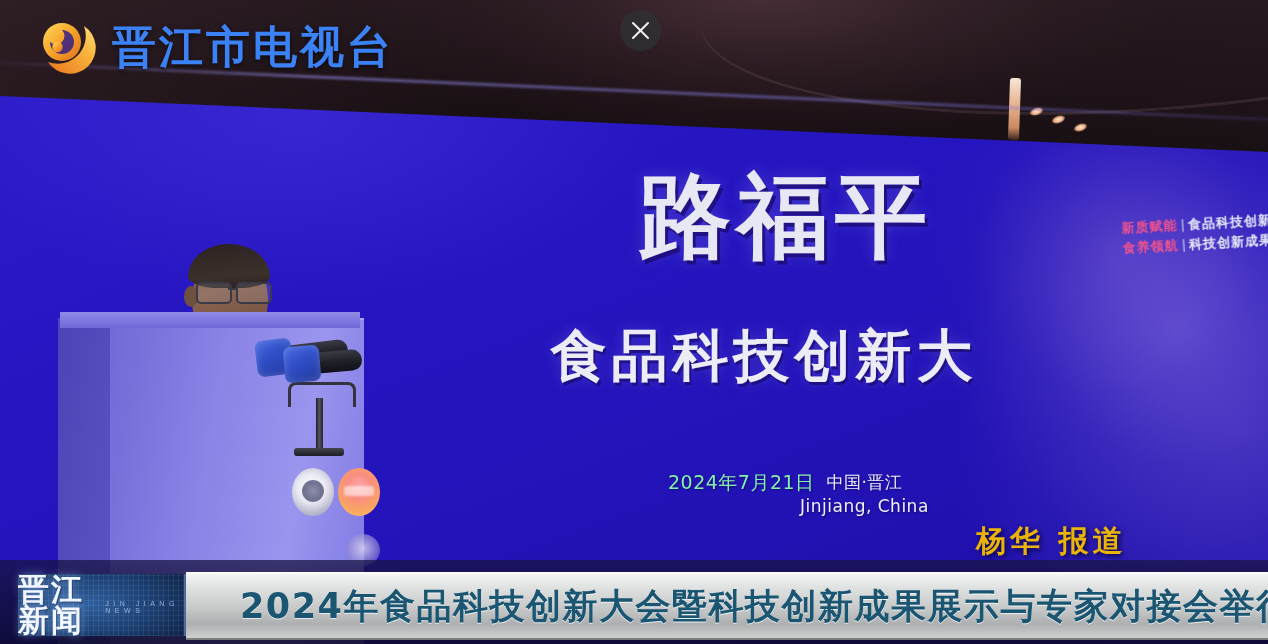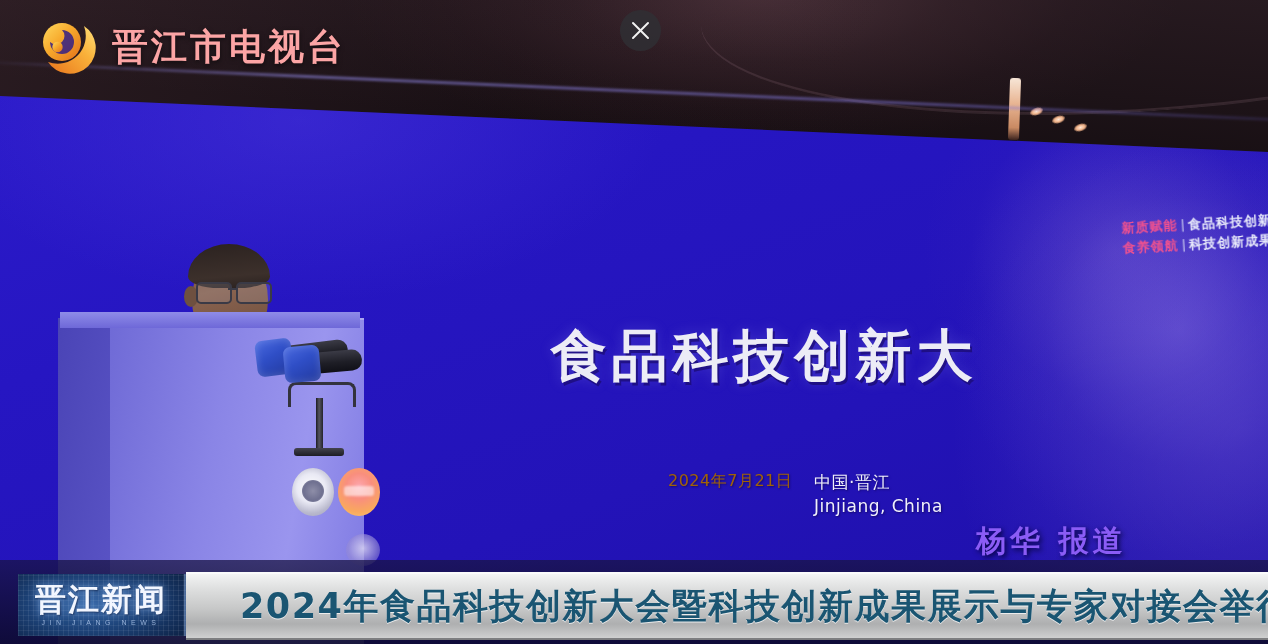--- a/index.html
+++ b/index.html
@@ -115,37 +115,36 @@
     font-size: 56px;
     line-height: 1.1;
     letter-spacing: 5px;
     color: #ececf6;
     text-shadow: 2px 3px 0 rgba(25,10,110,0.7), 0 0 14px rgba(180,180,255,0.22);
   }
   .date-block {
     position: absolute;
     left: 668px; top: 470px;
     font-family: "DejaVu Sans", "Liberation Sans", sans-serif;
-    color: #a16207;
-    font-size: 16px;
+    color: #86efac;
+    font-size: 19px;
     line-height: 1.36;
     letter-spacing: 0.5px;
     text-shadow: 1px 1px 2px rgba(20,8,90,0.8);
   }
   .place-block {
     position: absolute;
     left: 800px; top: 470px;
     font-family: "DejaVu Sans", "Liberation Sans", sans-serif;
     color: #f0f0fb;
     font-size: 17px;
     line-height: 1.42;
     letter-spacing: 0.5px;
-    text-align: left;
+    text-align: center;
     text-shadow: 1px 1px 2px rgba(20,8,90,0.8);
-    margin-left: 14px;
   }
 
   
   .wall-banner {
     position: absolute;
     left: 1122px; top: 214px;
     transform: rotate(-3.2deg);
     font-family: "DejaVu Sans", "Liberation Sans", sans-serif;
     font-size: 13px;
     line-height: 1.5;
@@ -332,21 +331,20 @@
   }
   .lt-logo {
     position: absolute; left: 18px; top: 14px;
     width: 166px; height: 62px;
     background:
       repeating-linear-gradient(90deg, rgba(255,255,255,0.07) 0 1px, rgba(0,0,0,0) 1px 5px),
       repeating-linear-gradient(0deg, rgba(255,255,255,0.06) 0 1px, rgba(0,0,0,0) 1px 5px),
       radial-gradient(ellipse 130px 60px at 70px 30px, #2f5f9e 0%, #1d4277 45%, #112a52 80%, #0b1c3a 100%);
     border-right: 2px solid rgba(160,190,235,0.35);
     display: flex;
-    flex-direction: column;
     align-items: center;
     justify-content: center;
   }
   .lt-logo-main {
     font-family: "DejaVu Sans", "Liberation Sans", sans-serif;
     font-weight: 700;
     font-size: 31px;
     letter-spacing: 2px;
     color: #f2f6ff;
     text-shadow: 0 0 10px rgba(150,195,255,0.75), 1px 1px 2px rgba(0,20,60,0.9);
@@ -379,42 +377,42 @@
     white-space: nowrap;
   }
 
   
   .reporter {
     position: absolute; left: 976px; top: 521px;
     font-family: "DejaVu Sans", "Liberation Sans", sans-serif;
     font-weight: 700;
     font-size: 30px;
     letter-spacing: 4px;
-    color: #8b5cf6;
+    color: #eab308;
     text-shadow: 2px 2px 5px rgba(0,0,40,0.85);
   }
 
   
   .watermark {
     position: absolute; left: 36px; top: 16px;
     display: flex;
     align-items: center;
     gap: 14px;
   }
   .wm-logo {
     position: relative;
     width: 62px; height: 62px;
   }
   .wm-logo svg { display: block; }
   .wm-text {
     font-family: Liberation Sans, sans-serif;
     font-weight: 700;
-    font-size: 36px;
+    font-size: 44px;
     letter-spacing: 3px;
-    color: #fca5a5;
+    color: #3b82f6;
     text-shadow: 0 2px 5px rgba(0,0,0,0.55);
   }
 
   
   .close-btn {
     position: absolute;
     left: 620px; top: 10px;
     width: 41px; height: 41px;
     border-radius: 50%;
     background: rgba(48,48,52,0.82);
@@ -439,20 +437,21 @@
     <div class="light-dot" style="left:1220px; top:180px;"></div>
     <div class="light-dot" style="left:1240px; top:187px;"></div>
     <div class="light-dot" style="left:1259px; top:193px;"></div>
     <div class="light-strip" style="left:1009px; top:78px;"></div>
   </div>
 
   <div class="led-screen"></div>
   <div class="led-soft"></div>
   <div class="screen-edge"></div>
 
+  <div class="speaker-name">路福平</div>
   <div class="speaker-title">食品科技创新大</div>
 
   <div class="date-block">
     <div>2024年7月21日</div>
   </div>
 
   <div class="place-block">
     <div>中国·晋江</div>
     <div>Jinjiang, China</div>
   </div>

